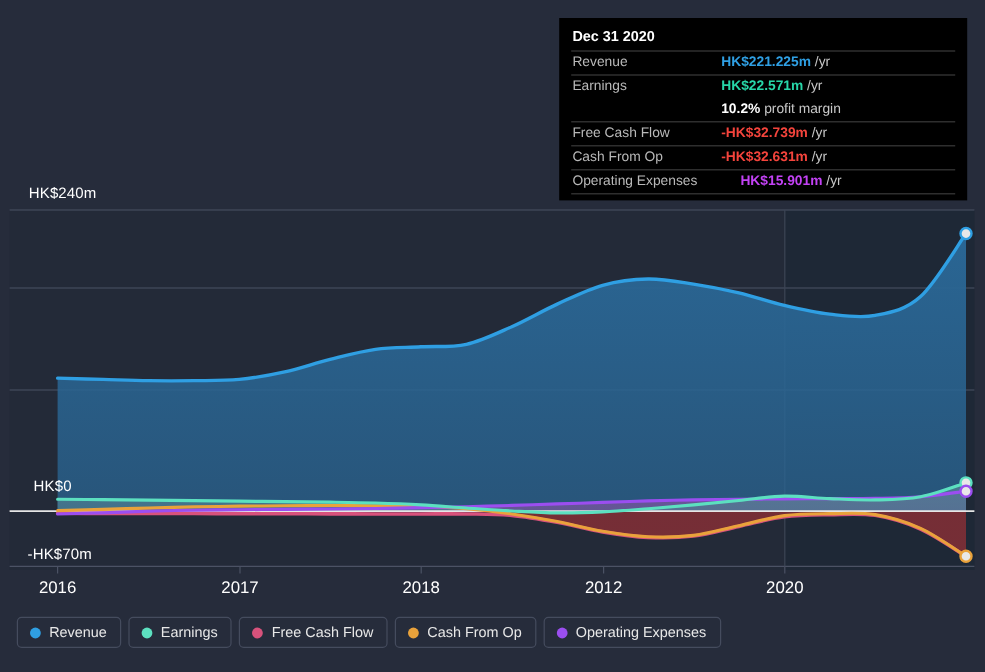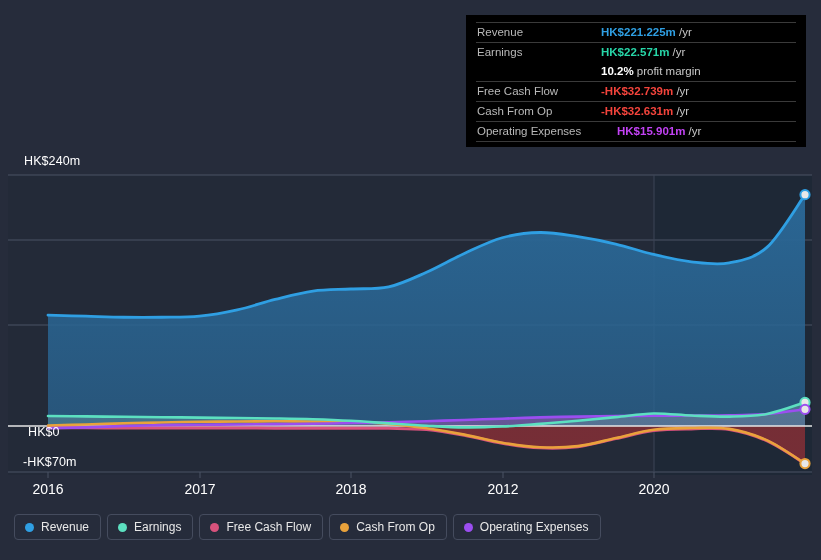--- a/index.html
+++ b/index.html
@@ -129,30 +129,31 @@
       <path d="M48.00,428.30C54.31,428.15 73.23,427.76 85.85,427.38C98.47,427.00 111.08,426.37 123.70,426.00C136.32,425.63 148.93,425.37 161.55,425.16C174.17,424.95 186.78,424.87 199.40,424.75C212.02,424.62 224.63,424.54 237.25,424.43C249.87,424.33 262.48,424.24 275.10,424.12C287.72,424.00 300.33,423.87 312.95,423.70C325.57,423.52 338.18,423.32 350.80,423.07C363.42,422.83 376.03,422.55 388.65,422.24C401.27,421.92 413.88,421.57 426.50,421.19C439.12,420.81 451.73,420.35 464.35,419.93C476.97,419.52 489.58,419.10 502.20,418.68C514.82,418.26 527.43,417.77 540.05,417.42C552.67,417.08 565.28,416.81 577.90,416.59C590.52,416.36 603.13,416.20 615.75,416.06C628.37,415.93 640.98,415.84 653.60,415.75C666.22,415.66 678.83,415.61 691.45,415.54C704.07,415.47 716.68,415.59 729.30,415.33C741.92,415.07 754.53,414.97 767.15,413.97C779.77,412.98 798.69,410.14 805.00,409.37" fill="none" stroke="#9b4ef0" stroke-width="2.6" stroke-linecap="round" stroke-linejoin="round"></path>
       <path d="M48.00,416.06C54.31,416.12 73.23,416.26 85.85,416.38C98.47,416.50 111.08,416.66 123.70,416.80C136.32,416.94 148.93,417.08 161.55,417.21C174.17,417.35 186.78,417.49 199.40,417.63C212.02,417.77 224.63,417.91 237.25,418.05C249.87,418.19 262.48,418.28 275.10,418.47C287.72,418.66 300.33,418.82 312.95,419.20C325.57,419.59 338.18,420.07 350.80,420.77C363.42,421.47 376.03,422.55 388.65,423.39C401.27,424.22 413.88,425.13 426.50,425.79C439.12,426.46 451.73,427.25 464.35,427.38C476.97,427.51 489.58,427.15 502.20,426.57C514.82,426.00 527.43,424.88 540.05,423.91C552.67,422.94 565.28,421.90 577.90,420.77C590.52,419.64 603.13,418.33 615.75,417.11C628.37,415.89 640.98,413.71 653.60,413.45C666.22,413.19 678.83,415.02 691.45,415.54C704.07,416.06 716.68,416.85 729.30,416.59C741.92,416.33 754.53,416.34 767.15,413.97C779.77,411.61 798.69,404.32 805.00,402.39" fill="none" stroke="#5ce0c0" stroke-width="2.6" stroke-linecap="round" stroke-linejoin="round"></path>
       <path d="M48.00,315.14C54.31,315.32 73.23,315.84 85.85,316.19C98.47,316.54 111.08,317.06 123.70,317.23C136.32,317.41 148.93,317.41 161.55,317.23C174.17,317.06 186.78,317.41 199.40,316.19C212.02,314.97 224.63,312.70 237.25,309.91C249.87,307.12 262.48,302.59 275.10,299.45C287.72,296.32 300.33,292.83 312.95,291.09C325.57,289.34 338.18,289.69 350.80,289.00C363.42,288.30 376.03,289.69 388.65,286.90C401.27,284.12 413.88,277.84 426.50,272.26C439.12,266.68 451.73,259.19 464.35,253.44C476.97,247.69 489.58,241.24 502.20,237.75C514.82,234.26 527.43,232.70 540.05,232.52C552.67,232.35 565.28,234.79 577.90,236.70C590.52,238.62 603.13,241.06 615.75,244.03C628.37,246.99 640.98,251.52 653.60,254.48C666.22,257.45 678.83,260.41 691.45,261.80C704.07,263.20 716.68,265.29 729.30,262.85C741.92,260.41 754.53,258.53 767.15,247.16C779.77,235.79 798.69,203.39 805.00,194.64" fill="none" stroke="#2f9fe3" stroke-width="2.8" stroke-linecap="round" stroke-linejoin="round"></path>
       <circle cx="805" cy="194.63552083333335" r="4.6" fill="#e8e8e8" stroke="#2f9fe3" stroke-width="2"></circle>
       <circle cx="805" cy="402.39449583333334" r="4.6" fill="#e8e8e8" stroke="#5ce0c0" stroke-width="2"></circle>
       <circle cx="805" cy="409.37020416666667" r="4.6" fill="#e8e8e8" stroke="#9b4ef0" stroke-width="2"></circle>
       <circle cx="805" cy="463.52565" r="4.6" fill="#e8e8e8" stroke="#e9a23b" stroke-width="2"></circle>
     </svg>
 
   <div class="y-label" style="left:24px; top:154px;">HK$240m</div>
-  <div class="y-label" style="left:28px; top:425px;">HK$0</div>
+  <div class="y-label" style="left:28px; top:398px;">HK$0</div>
   <div class="y-label" style="left:23px; top:455px;">-HK$70m</div>
 
   <div class="x-label" style="left:48px;  top:481px;">2016</div>
   <div class="x-label" style="left:200px; top:481px;">2017</div>
   <div class="x-label" style="left:351px; top:481px;">2018</div>
   <div class="x-label" style="left:503px; top:481px;">2012</div>
   <div class="x-label" style="left:654px; top:481px;">2020</div>
 
   <div id="tooltip">
+    <div class="tt-date">Dec 31 2020</div>
     <table>
       <tbody id="tooltip-rows">
           <tr>
             <td class="tt-key">Revenue</td>
             <td class="tt-val"><span class="v" style="color: rgb(47, 159, 227);">HK$221.225m</span><span class="unit"> /yr</span></td>
           </tr>
           <tr>
             <td class="tt-key">Earnings</td>
             <td class="tt-val"><span class="v" style="color: rgb(39, 214, 168);">HK$22.571m</span><span class="unit"> /yr</span></td>
           </tr>

